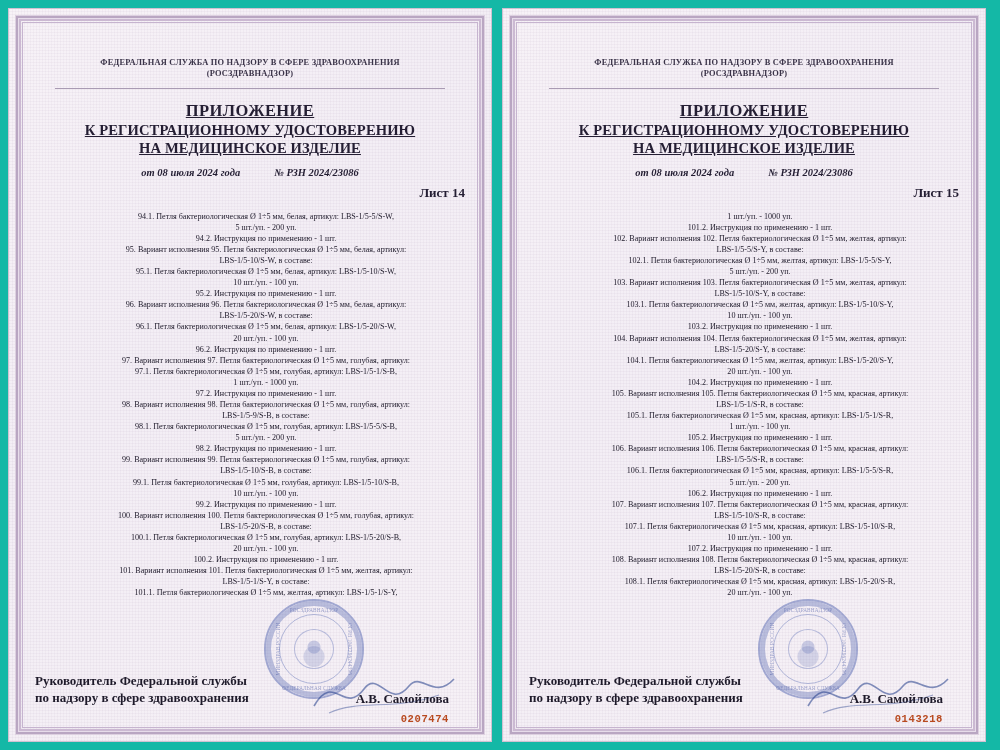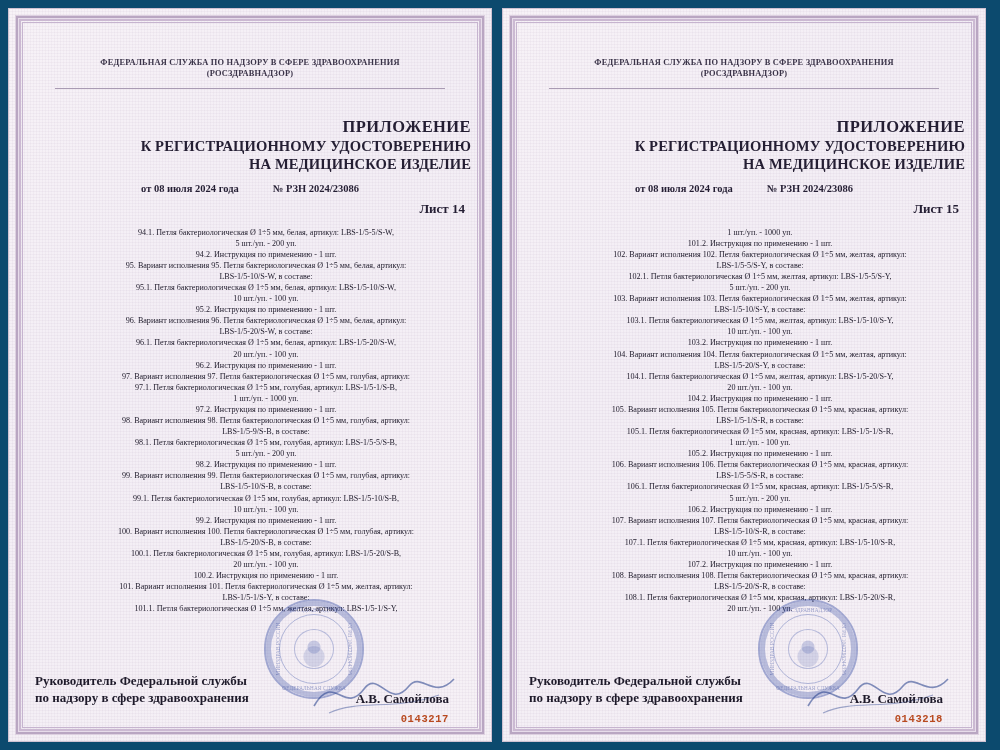--- a/index.html
+++ b/index.html
@@ -10,21 +10,21 @@
     background: #ffffff;
     font-family: "Liberation Serif", serif;
   }
   .page {
     width: 1000px;
     height: 750px;
     display: flex;
     gap: 10px;
     padding: 8px 8px;
     box-sizing: border-box;
-    background: #0c4a6e;
+    background: #14b8a6;
   }
   .cert {
     position: relative;
     width: 484px;
     height: 734px;
     box-sizing: border-box;
     background:
       repeating-linear-gradient(0deg, rgba(140,110,150,0.055) 0px, rgba(140,110,150,0.055) 1px, rgba(255,255,255,0) 1px, rgba(255,255,255,0) 3px),
       repeating-linear-gradient(90deg, rgba(140,110,150,0.05) 0px, rgba(140,110,150,0.05) 1px, rgba(255,255,255,0) 1px, rgba(255,255,255,0) 3px),
       linear-gradient(135deg, #f7f2f7 0%, #f3eef5 40%, #f6f1f6 100%);
@@ -55,42 +55,44 @@
     color: #3a3348;
     line-height: 1.35;
     margin-top: 30px;
     font-weight: bold;
   }
   .rule {
     margin: 8px 26px 0 26px;
     border-top: 1px solid #a99bb3;
   }
   .title {
-    text-align: right;
-    margin-top: 28px;
+    text-align: center;
+    margin-top: 12px;
     color: #241e33;
+    text-decoration: underline;
   }
   .title .l1 {
     font-size: 16.5px;
     font-weight: bold;
     letter-spacing: 0.4px;
   }
   .title .l2, .title .l3 {
     font-size: 14.6px;
     font-weight: bold;
     letter-spacing: 0.1px;
     margin-top: 1px;
   }
   .meta {
     display: flex;
     justify-content: center;
     gap: 34px;
     margin-top: 10px;
     font-size: 10.5px;
     color: #241e33;
+    font-style: italic;
   }
   .meta b { font-weight: bold; }
   .sheet {
     text-align: right;
     font-size: 13px;
     font-weight: bold;
     color: #241e33;
     margin-top: 7px;
     padding-right: 6px;
   }
@@ -269,21 +271,21 @@
     </svg>
 
     <div class="footer">
       <div class="sig-row">
         <div class="sig-left">
           <div>Руководитель Федеральной службы</div>
           <div>по надзору в сфере здравоохранения</div>
         </div>
         <div class="sig-name">А.В. Самойлова</div>
       </div>
-      <div class="docnum">0143217</div>
+      <div class="docnum">0207474</div>
     </div>
   </div>
 
   <div class="cert">
     <div class="guilloche-border"></div>
     <div class="guilloche-inner"></div>
     <div class="content">
       <div class="org">
         <div>ФЕДЕРАЛЬНАЯ СЛУЖБА ПО НАДЗОРУ В СФЕРЕ ЗДРАВООХРАНЕНИЯ</div>
         <div>(РОСЗДРАВНАДЗОР)</div>

